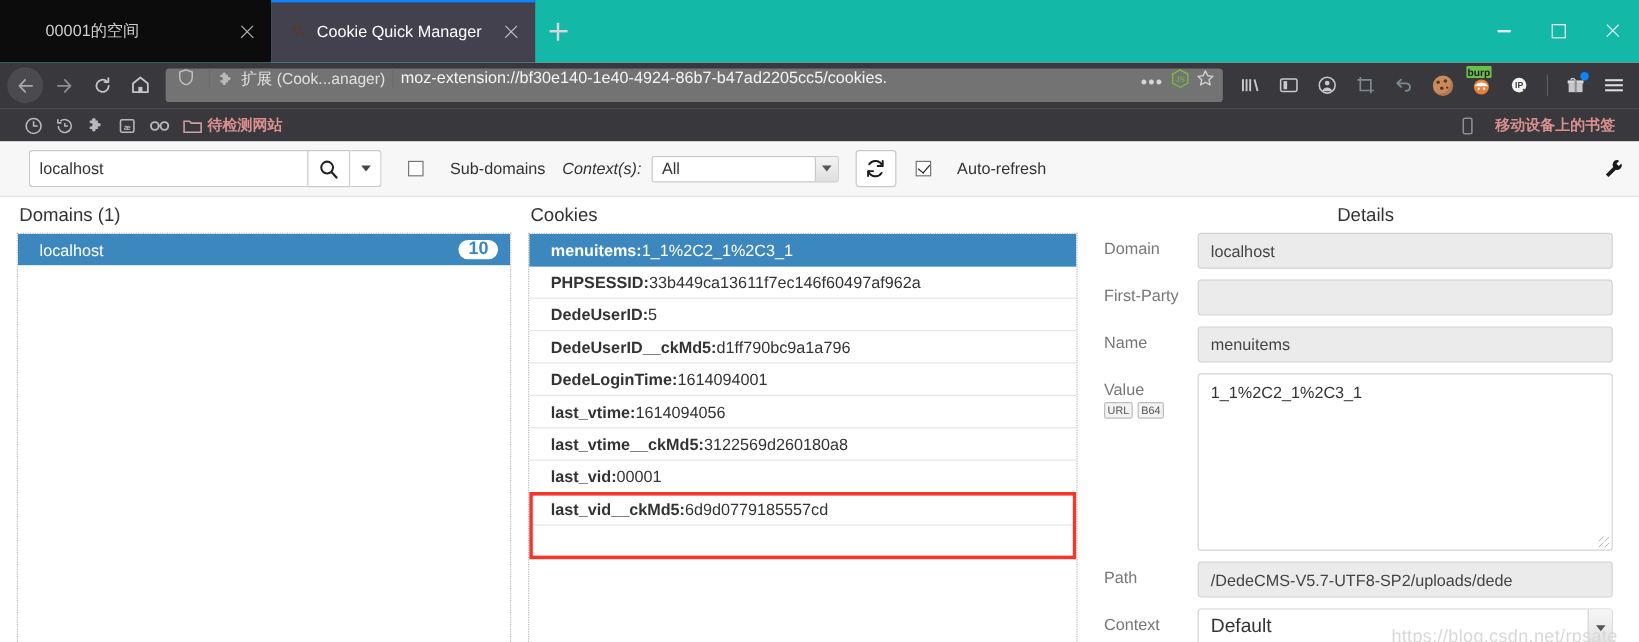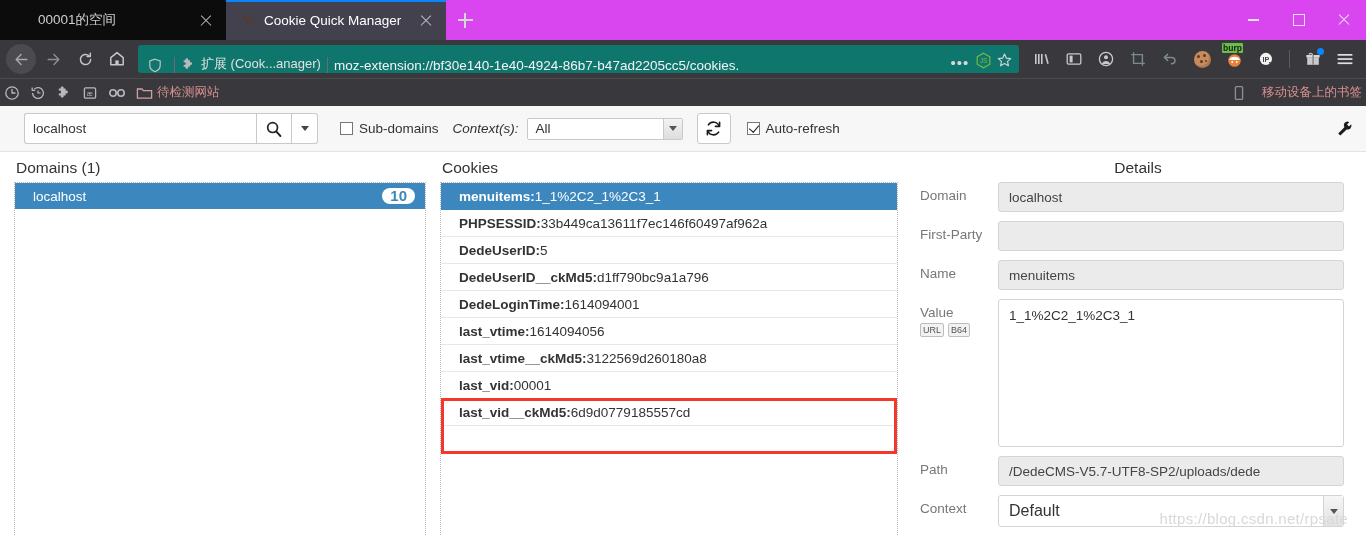--- a/index.html
+++ b/index.html
@@ -4,21 +4,21 @@
 <style>
   * { box-sizing: border-box; margin: 0; padding: 0; }
   html, body {
     width: 1366px; height: 535px;
     font-family: "Liberation Sans", sans-serif;
     overflow: hidden; background: #fff;
   }
 
   
   .tabbar {
-    height: 40px; background: #d946ef; display: flex; align-items: stretch;
+    height: 52px; background: #14b8a6; display: flex; align-items: stretch;
     position: relative;
   }
   .tab {
     display: flex; align-items: center; gap: 8px;
     padding: 0 10px 0 14px; min-width: 220px; max-width: 320px;
     position: relative; color: #cfcfd1; font-size: 13.5px;
   }
   .tab.inactive { background: #0c0c0d; width: 226px; }
   .tab.active { background: #42414d; width: 200px; color: #fff; }
   .tab.active::before {
@@ -86,22 +86,22 @@
     padding: 0 6px; gap: 2px;
   }
   .navbtn {
     width: 30px; height: 30px; border-radius: 50%;
     display: flex; align-items: center; justify-content: center;
     position: relative; flex: 0 0 30px;
   }
   .navbtn.hovered { background: #4a4a4f; }
   .navbtn svg { display: block; }
   .urlbar {
-    flex: 1 1 auto; height: 28px; background: #0f766e; border-radius: 3px;
-    display: flex; align-items: flex-end; margin: 0 6px 0 4px;
+    flex: 1 1 auto; height: 28px; background: #737373; border-radius: 3px;
+    display: flex; align-items: flex-start; margin: 0 6px 0 4px;
     padding: 0 6px 0 4px; min-width: 0;
   }
   .shield { width: 26px; display: flex; align-items: center; justify-content: center; flex: 0 0 26px; }
   .vsep { width: 1px; height: 16px; background: #6b6b6e; margin: 0 6px; flex: 0 0 1px; }
   .ext-chip {
     display: flex; align-items: center; gap: 5px; color: #e0e0e2;
     font-size: 13px; white-space: nowrap; flex: 0 0 auto;
   }
   .url-text {
     flex: 1 1 auto; color: #f4f4f5; font-size: 13.5px; white-space: nowrap;
@@ -120,21 +120,21 @@
     border-radius: 50%; background: #0a84ff;
   }
   .burp-badge {
     position: absolute; top: -1px; left: 3px; background: #6abf4b; color: #1b1b1b;
     font-size: 8.5px; font-weight: bold; padding: 0 1px; line-height: 10px;
     border-radius: 1px; font-family: "Liberation Sans", sans-serif;
   }
 
   .bookmarkbar {
     height: 28px; background: #38383d; display: flex; align-items: center;
-    padding: 0 4px; gap: 10px; border-top: 1px solid #4a4a4f;
+    padding: 0 20px; gap: 10px; border-top: 1px solid #4a4a4f; font-weight: bold;
   }
   .bmk { display: flex; align-items: center; gap: 4px; color: #c8a0a0; font-size: 12.5px; }
   .bmk-icon { display: flex; align-items: center; }
   .bmk-cn { color: #d88f8f; }
   .bmk-right { margin-left: auto; display: flex; align-items: center; gap: 17px; }
 
   
   .page { height: 433px; background: #fff; display: flex; flex-direction: column; }
   .filterbar {
     height: 48px; background: #f7f7f7; border-bottom: 1px solid #e3e3e3;
@@ -153,21 +153,21 @@
   }
   .searchcaret {
     width: 26px; border: 1px solid #c9c9c9; border-left: none;
     border-radius: 0 3px 3px 0; background: #fff;
     display: flex; align-items: center; justify-content: center;
   }
   .caret-down {
     width: 0; height: 0; border-left: 4px solid transparent;
     border-right: 4px solid transparent; border-top: 5px solid #444;
   }
-  .chk-wrap { display: flex; align-items: center; gap: 6px; margin-left: 22px; }
+  .chk-wrap { display: flex; align-items: center; gap: 22px; margin-left: 22px; }
   .chkbox {
     width: 13px; height: 13px; border: 1px solid #767676; background: #fff;
     position: relative; flex: 0 0 13px;
   }
   .chkbox.checked::after {
     content: ""; position: absolute; left: 3px; top: 0px;
     width: 5px; height: 8px; border-right: 1.7px solid #222;
     border-bottom: 1.7px solid #222; transform: rotate(40deg);
   }
   .lbl { font-size: 13.5px; color: #333; }

